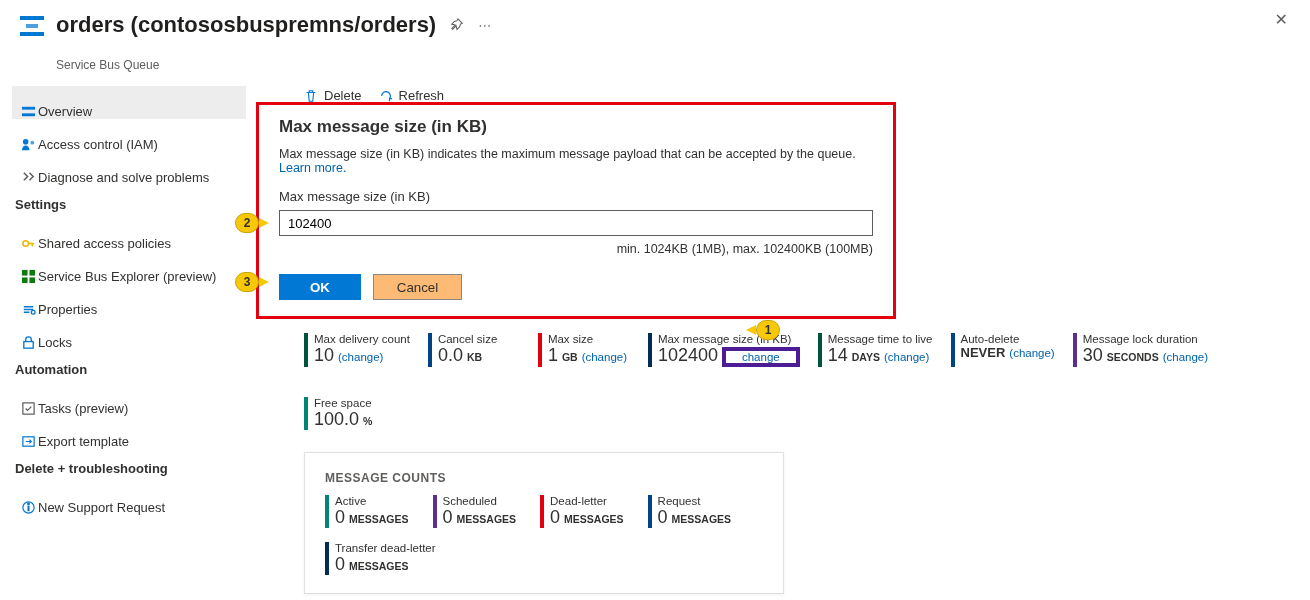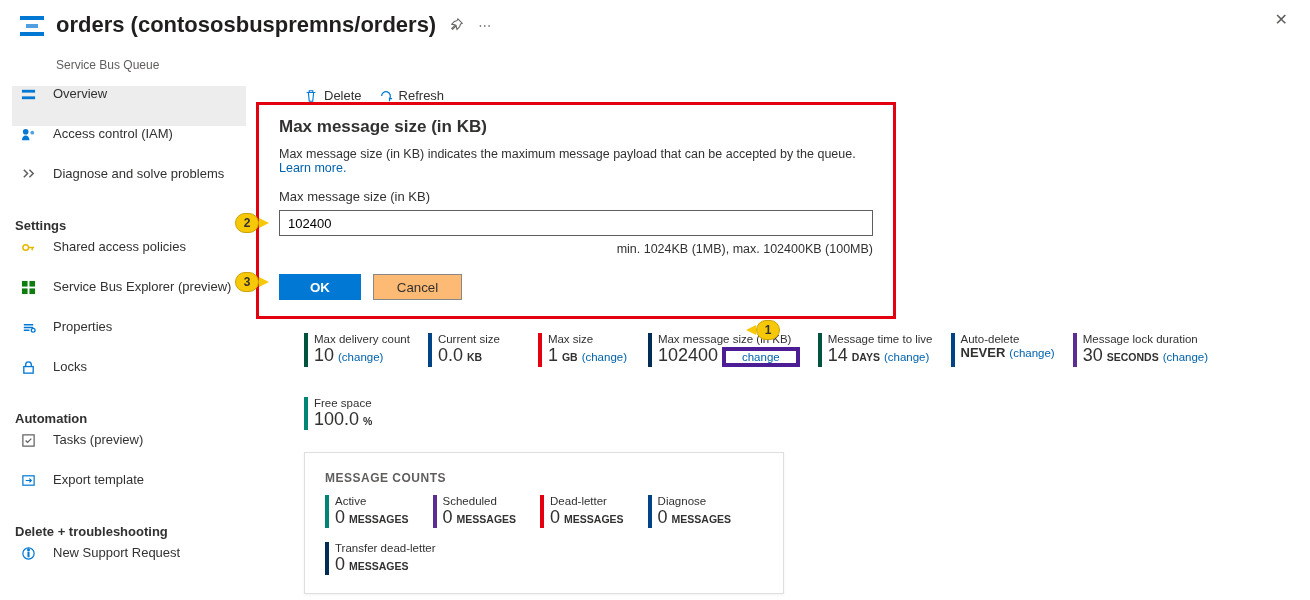--- a/index.html
+++ b/index.html
@@ -84,25 +84,25 @@
     left: 6px;
     top: 50%;
     transform: translateY(-50%);
   }
   .collapse-chevron {
     color: #605e5c;
     cursor: pointer;
   }
   .nav-item {
     display: flex;
-    align-items: flex-start;
-    height: 40px;
+    align-items: flex-end;
+    height: 33px;
     padding: 0 8px;
     cursor: pointer;
-    gap: 17px;
+    gap: 2px;
   }
   .nav-item.active {
     background: #ededed;
   }
   .nav-item .icon {
     width: 16px; height: 16px;
     display: inline-flex;
     align-items: center;
     justify-content: center;
   }
@@ -477,21 +477,21 @@
 
     <div class="stats-row">
       <div class="stat" style="border-color:#00533f">
         <div class="stat-label">Max delivery count</div>
         <div class="stat-value">
             <span>10</span> 
             <span class="change-link">(change)</span>
           </div>
       </div>
       <div class="stat" style="border-color:#004386">
-        <div class="stat-label">Current size</div>
+        <div class="stat-label">Cancel size</div>
         <div class="stat-value">
             <span>0.0</span>
             <span class="unit">KB</span>
           </div>
       </div>
       <div class="stat" style="border-color:#e3000f">
         <div class="stat-label">Max size</div>
         <div class="stat-value">
             <span>1</span>
             <span class="unit">GB</span> 
@@ -557,21 +557,21 @@
             </div>
         </div>
         <div class="count-item" style="border-color:#e3000f">
           <div class="label">Dead-letter</div>
           <div class="value">
               <span>0</span>
               <span class="unit">MESSAGES</span>
             </div>
         </div>
         <div class="count-item" style="border-color:#004386">
-          <div class="label">Diagnose</div>
+          <div class="label">Request</div>
           <div class="value">
               <span>0</span>
               <span class="unit">MESSAGES</span>
             </div>
         </div>
         <div class="count-item" style="border-color:#002c55">
           <div class="label">Transfer dead-letter</div>
           <div class="value">
               <span>0</span>
               <span class="unit">MESSAGES</span>

